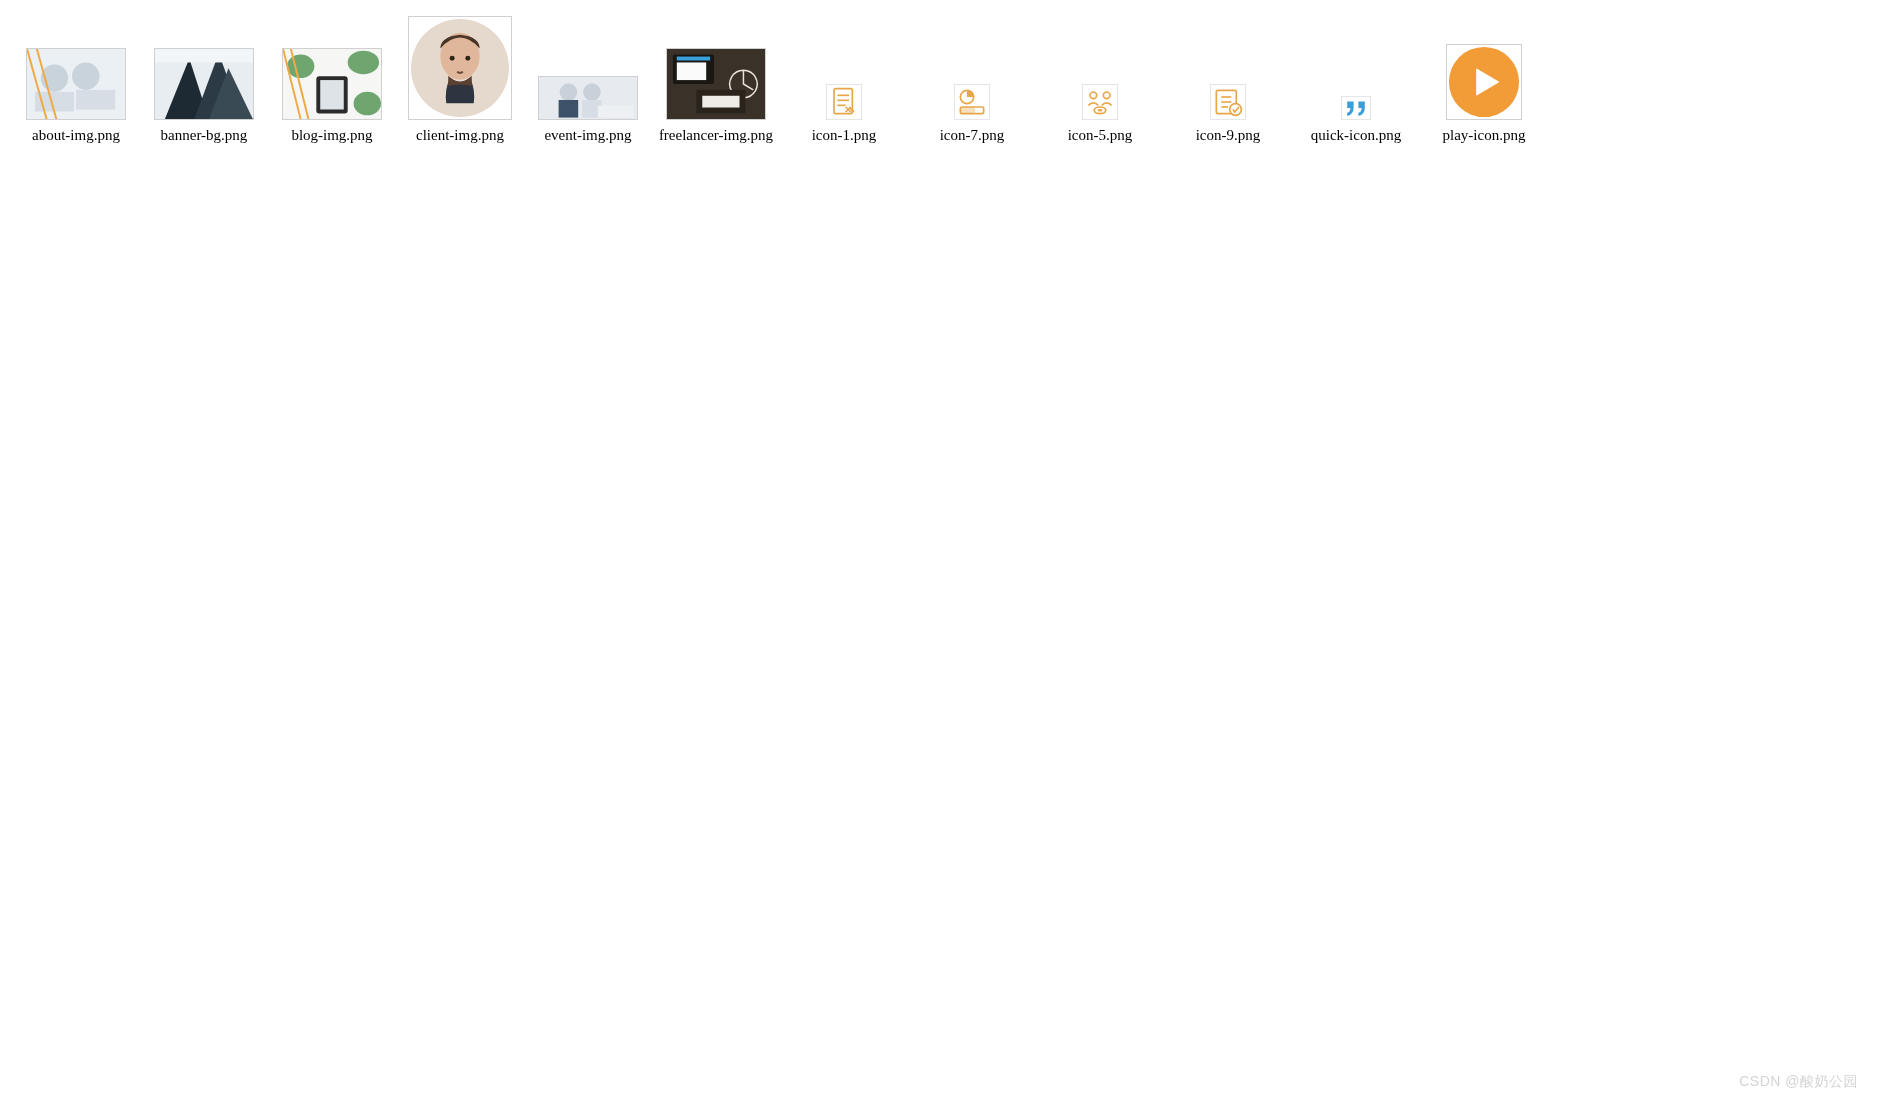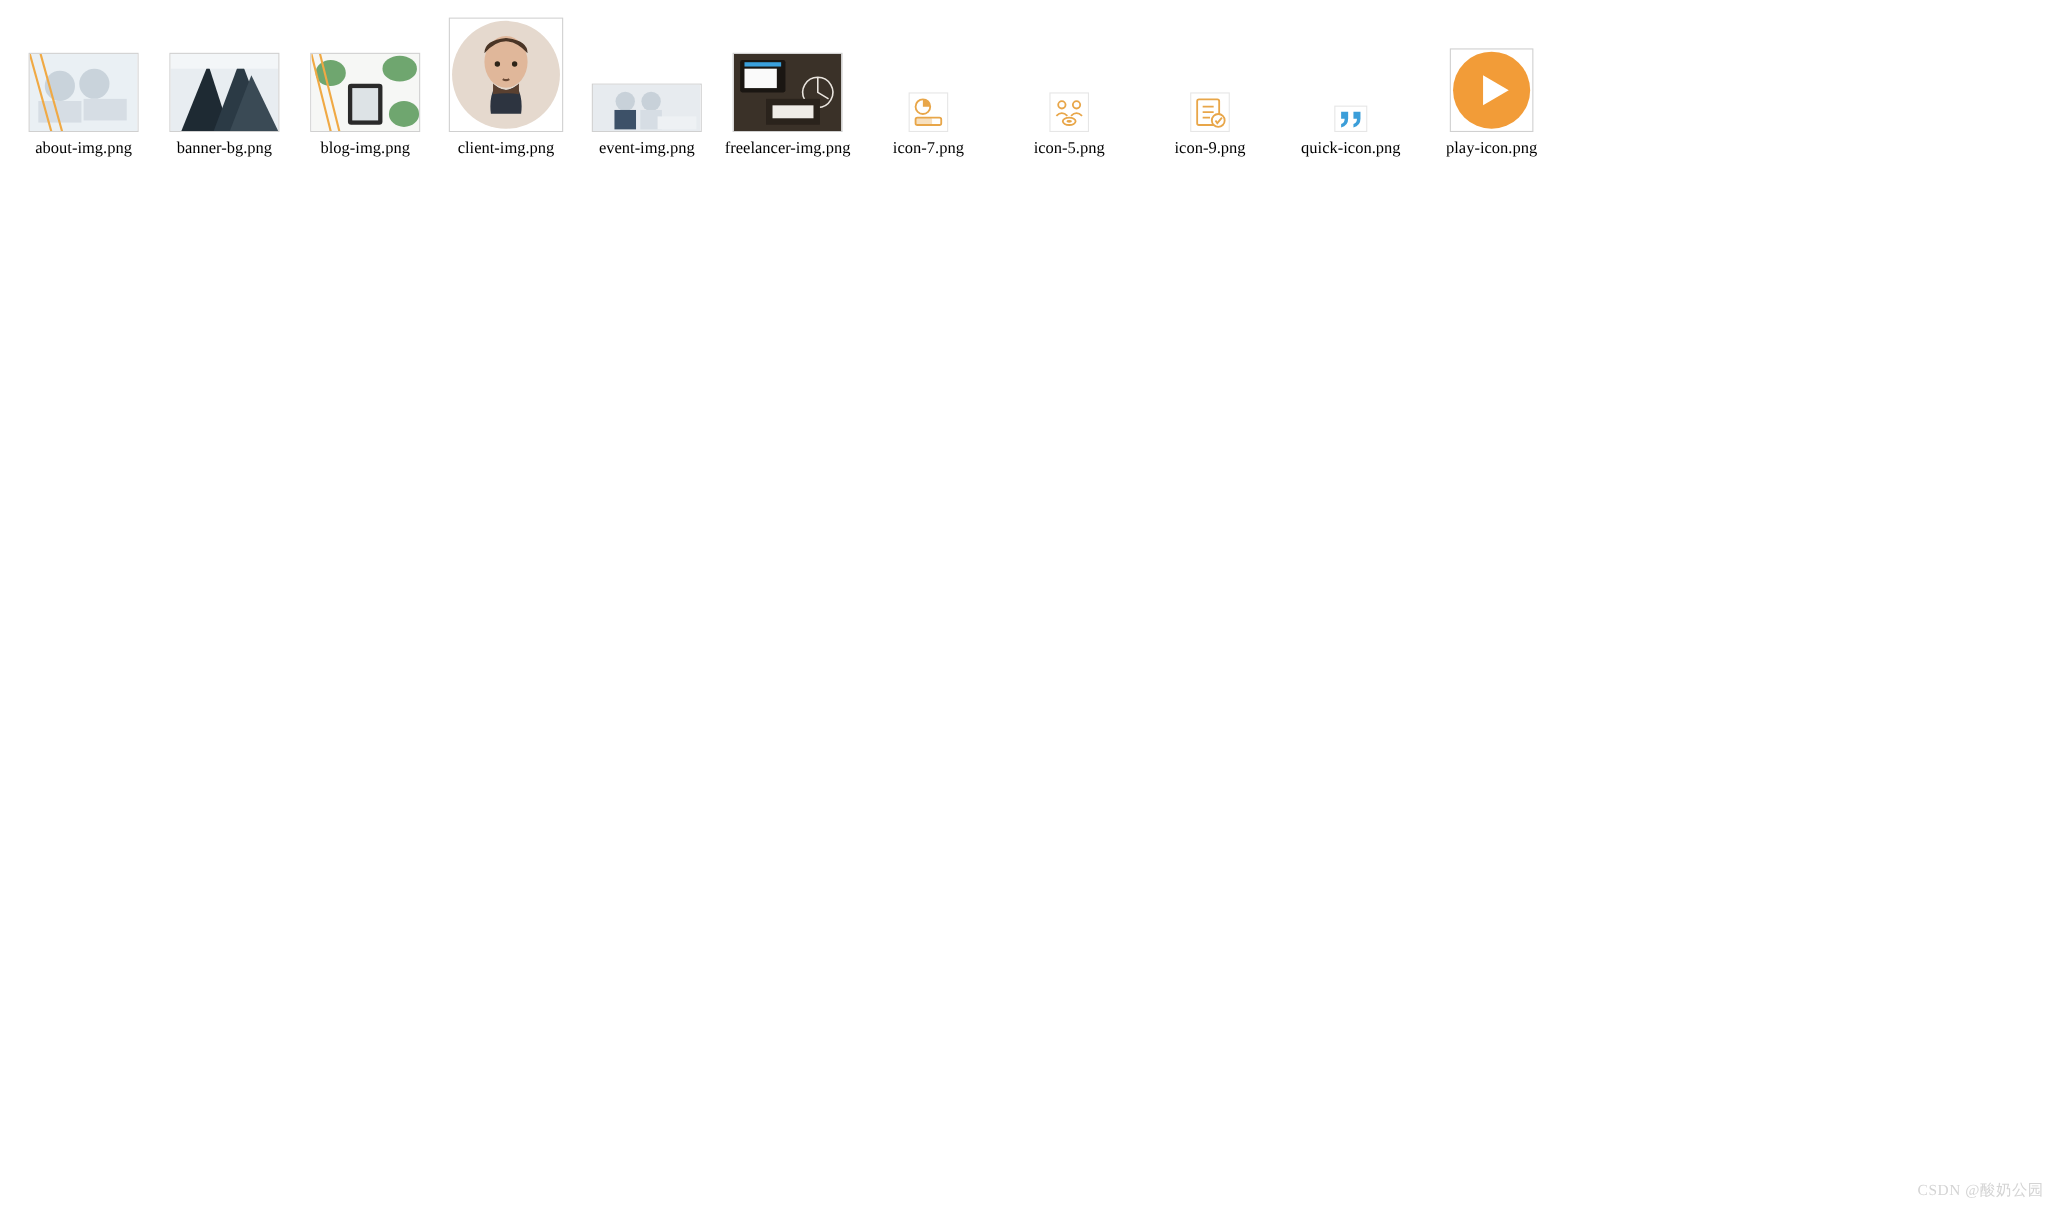--- a/index.html
+++ b/index.html
@@ -58,21 +58,20 @@
       word-break: break-word;
       margin-top: 2px;
     }
     .watermark {
       position: absolute;
       right: 22px;
       bottom: 14px;
       font-size: 14px;
       color: #d4d4d4;
       letter-spacing: 0.5px;
-      font-family: Liberation Serif, serif;
     }
   </style>
 </head>
 <body>
 
 <div class="file-grid">
     <div class="file-item">
       <div class="thumb-area">
         <div class="thumb" style="width: 100px; height: 72px;">
           <svg width="100" height="72" viewBox="0 0 100 72">
@@ -165,20 +164,35 @@
             <rect x="36" y="48" width="38" height="12" fill="#efece7"></rect>
           </svg>
         </div>
       </div>
       <div class="file-label">freelancer-img.png</div>
     </div>
     <div class="file-item">
       <div class="thumb-area">
         <div class="thumb" style="width: 36px; height: 36px; border: 1px solid rgb(230, 230, 230); padding: 2px;">
           <svg width="36" height="36" viewBox="0 0 36 36">
+            <rect x="6" y="2" width="22" height="30" rx="2" fill="none" stroke="#e8a649" stroke-width="2"></rect>
+            <line x1="10" y1="10" x2="24" y2="10" stroke="#e8a649" stroke-width="2"></line>
+            <line x1="10" y1="16" x2="24" y2="16" stroke="#e8a649" stroke-width="2"></line>
+            <line x1="10" y1="22" x2="20" y2="22" stroke="#e8a649" stroke-width="2"></line>
+            <path d="M20 24 l6 6 M26 24 l-6 6" stroke="#e8a649" stroke-width="2"></path>
+            <path d="M30 30 l-5 -5" stroke="#e8a649" stroke-width="2"></path>
+          </svg>
+        </div>
+      </div>
+      <div class="file-label">icon-1.png</div>
+    </div>
+    <div class="file-item">
+      <div class="thumb-area">
+        <div class="thumb" style="width: 36px; height: 36px; border: 1px solid rgb(230, 230, 230); padding: 2px;">
+          <svg width="36" height="36" viewBox="0 0 36 36">
             <circle cx="12" cy="12" r="8" fill="none" stroke="#e8a649" stroke-width="2"></circle>
             <path d="M12 4 A8 8 0 0 1 20 12 L12 12 Z" fill="#e8a649"></path>
             <rect x="4" y="24" width="28" height="8" rx="2" fill="none" stroke="#e8a649" stroke-width="2"></rect>
             <rect x="4" y="24" width="18" height="8" rx="2" fill="#e8a649" opacity="0.35"></rect>
           </svg>
         </div>
       </div>
       <div class="file-label">icon-7.png</div>
     </div>
     <div class="file-item">

